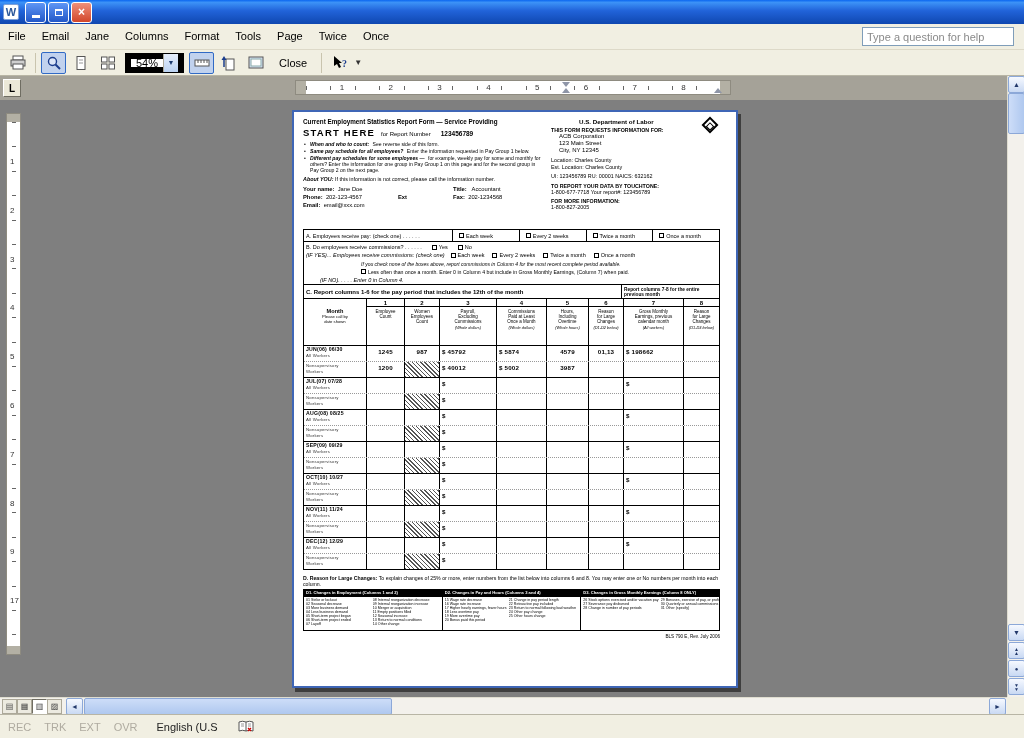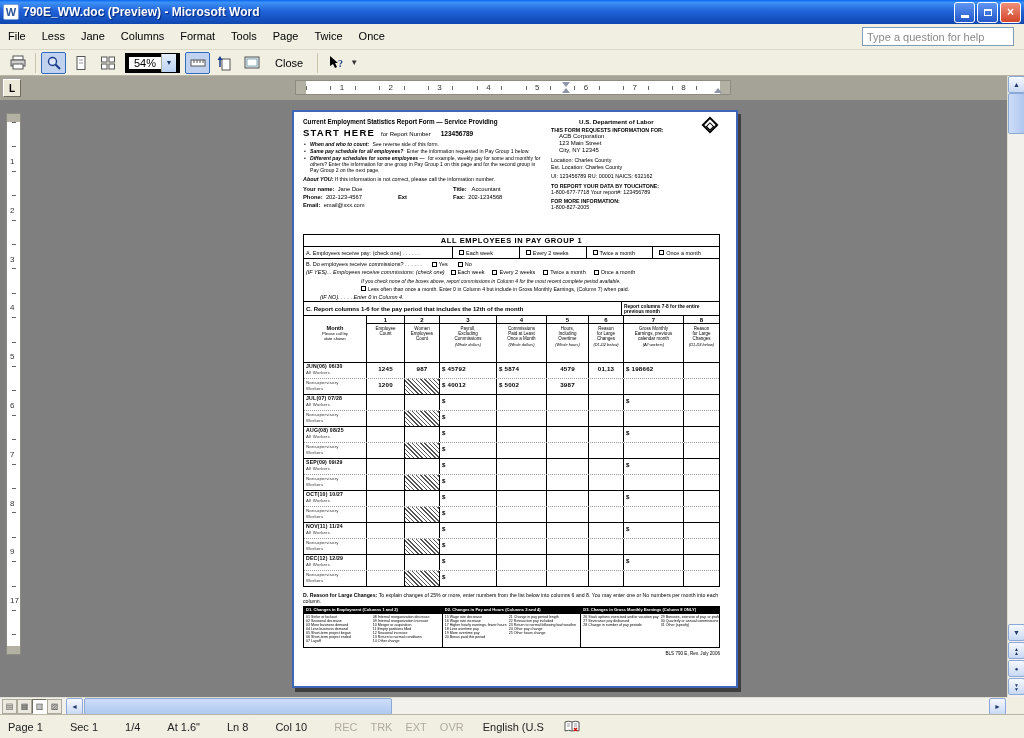--- a/index.html
+++ b/index.html
@@ -26,21 +26,21 @@
   .qbox{position:absolute;right:10px;top:3px;width:152px;height:19px;border:1px solid #7F9DB9;background:#fff;
     font-size:11px;padding:2px 4px;font-family:"Liberation Sans",sans-serif;color:#444;}
   .qbox::placeholder{color:#8a8a8a;}
 
   
   .toolbar{position:absolute;left:0;top:50px;width:1024px;height:26px;background:#F1EFE2;border-bottom:1px solid #B8B5A5;
     display:flex;align-items:center;padding-left:4px;}
   .tbtn{width:25px;height:22px;display:inline-flex;align-items:center;justify-content:center;border:1px solid transparent;border-radius:2px;margin:0 1px;}
   .tbtn.toggled{border-color:#316AC5;background:#C1D2EE;}
   .tsep{display:inline-block;width:1px;height:20px;background:#C9C4AE;margin:0 4px;}
-  .zoombox{display:inline-flex;height:20px;border:4px solid #000000;background:#fff;align-items:center;margin:16px 4px;}
+  .zoombox{display:inline-flex;height:20px;border:6px solid #000000;background:#fff;align-items:center;margin:16px 4px;}
   .zoomtext{font-size:11px;padding:0 5px;min-width:32px;}
   .zoomarrow{width:15px;height:18px;background:linear-gradient(#E6EEFB,#BBD2F2);border-left:1px solid #ACA899;
     display:flex;align-items:center;justify-content:center;font-size:7px;color:#1c3a6e;}
   .tclose{font-size:11px;padding:3px 9px;border:1px solid transparent;border-radius:2px;}
   .chev{font-size:8px;color:#333;margin-left:1px;}
 
   
   .rulerrow{position:absolute;left:0;top:76px;width:1007px;height:24px;background:#A5A298;}
   .tabsel{position:absolute;left:3px;top:3px;width:18px;height:18px;background:#ECE9D8;
     border:1px solid;border-color:#fff #6f6d62 #6f6d62 #fff;display:flex;align-items:center;justify-content:center;
@@ -178,32 +178,31 @@
   .st-item{margin-right:27px;white-space:nowrap;}
   .st-toggle{margin-right:13px;color:#AFABA0;white-space:nowrap;}
   .st-lang{margin-left:6px;margin-right:20px;white-space:nowrap;}
   svg{display:block;}
 </style>
 </head>
 <body>
 
 <div class="titlebar">
   <span class="app-icon">W</span>
-  <span class="title-text">790E_WW.doc (Preview) - Microsoft Word</span>
   <span class="wbtn min">
       <span class="min-glyph"></span>
     </span>
   <span class="wbtn res">
       <span class="res-glyph"></span>
     </span>
   <span class="wbtn cls">×</span>
 </div>
 
 <div class="menubar">
-  <span id="menu-items"><span class="menu-item">File</span><span class="menu-item">Less</span><span class="menu-item">Jane</span><span class="menu-item">Columns</span><span class="menu-item">Format</span><span class="menu-item">Tools</span><span class="menu-item">Page</span><span class="menu-item">Twice</span><span class="menu-item">Once</span></span>
+  <span id="menu-items"><span class="menu-item">File</span><span class="menu-item">Email</span><span class="menu-item">Jane</span><span class="menu-item">Columns</span><span class="menu-item">Format</span><span class="menu-item">Tools</span><span class="menu-item">Page</span><span class="menu-item">Twice</span><span class="menu-item">Once</span></span>
   <input class="qbox" placeholder="Type a question for help" style="">
 </div>
 
 <div class="toolbar">
   <span class="tbtn">
     <svg width="16" height="16" viewBox="0 0 16 16">
       <rect x="3" y="1" width="10" height="4" fill="#fff" stroke="#555"></rect>
       <rect x="1" y="5" width="14" height="6" fill="#cfcfcf" stroke="#555"></rect>
       <rect x="3" y="9" width="10" height="5" fill="#fff" stroke="#555"></rect>
     </svg>
@@ -343,21 +342,20 @@
           <div class="ag-line sp">Location: Charles County</div>
           <div class="ag-line">Est. Location: Charles County</div>
           <div class="ag-line sp">UI: 123456789  RU: 00001  NAICS: 632162</div>
           <div class="ag-bold sp">TO REPORT YOUR DATA BY TOUCHTONE:</div>
           <div class="ag-line">1-800-677-7718     Your report#: 123456789</div>
           <div class="ag-bold sp">FOR MORE INFORMATION:</div>
           <div class="ag-line">1-800-827-2005</div>
         </div>
       </div>
 
-      <div class="banner">ALL EMPLOYEES IN PAY GROUP 1</div>
 
       <div class="secA">
         <div class="secA-label">A.  Employees receive pay: (check one) . . . . . .</div>
         <div class="optwrap" id="optA">
             <span class="opt"><span class="cb"></span>Each week</span>
             <span class="opt"><span class="cb"></span>Every 2 weeks</span>
             <span class="opt"><span class="cb"></span>Twice a month</span>
             <span class="opt"><span class="cb"></span>Once a month</span>
           </div>
       </div>
@@ -685,21 +683,20 @@
   <div class="vwbtn" style="left:17px">▦</div>
   <div class="vwbtn pressed" style="left:32px">▥</div>
   <div class="vwbtn" style="left:47px">▨</div>
   <div class="hbtn" style="left:66px">◄</div>
   <div class="hthumb"></div>
   <div class="hbtn" style="left:989px">►</div>
 </div>
 <div class="corner"></div>
 
 <div class="status">
-  <span id="status-items"><span class="st-item">Page 1</span><span class="st-item">Sec 1</span><span class="st-item">1/4</span><span class="st-item">At 1.6"</span><span class="st-item">Ln 8</span><span class="st-item">Col 10</span></span>
   <span id="status-toggles"><span class="st-toggle">REC</span><span class="st-toggle">TRK</span><span class="st-toggle">EXT</span><span class="st-toggle">OVR</span></span>
   <span class="st-lang">English (U.S</span>
   <svg width="16" height="14" viewBox="0 0 16 14">
     <path d="M1 2 Q4.5 0.5 8 2 Q11.5 0.5 15 2 L15 11 Q11.5 9.5 8 11 Q4.5 9.5 1 11 Z" fill="#fff" stroke="#555"></path>
     <line x1="8" y1="2" x2="8" y2="11" stroke="#555"></line>
     <line x1="3" y1="4" x2="6" y2="4" stroke="#999"></line>
       <line x1="3" y1="6" x2="6" y2="6" stroke="#999"></line>
     <line x1="10" y1="4" x2="13" y2="4" stroke="#999"></line>
       <line x1="10" y1="6" x2="13" y2="6" stroke="#999"></line>
     <path d="M10 8 L13 11 M13 8 L10 11" stroke="#c00" stroke-width="1.2"></path>

